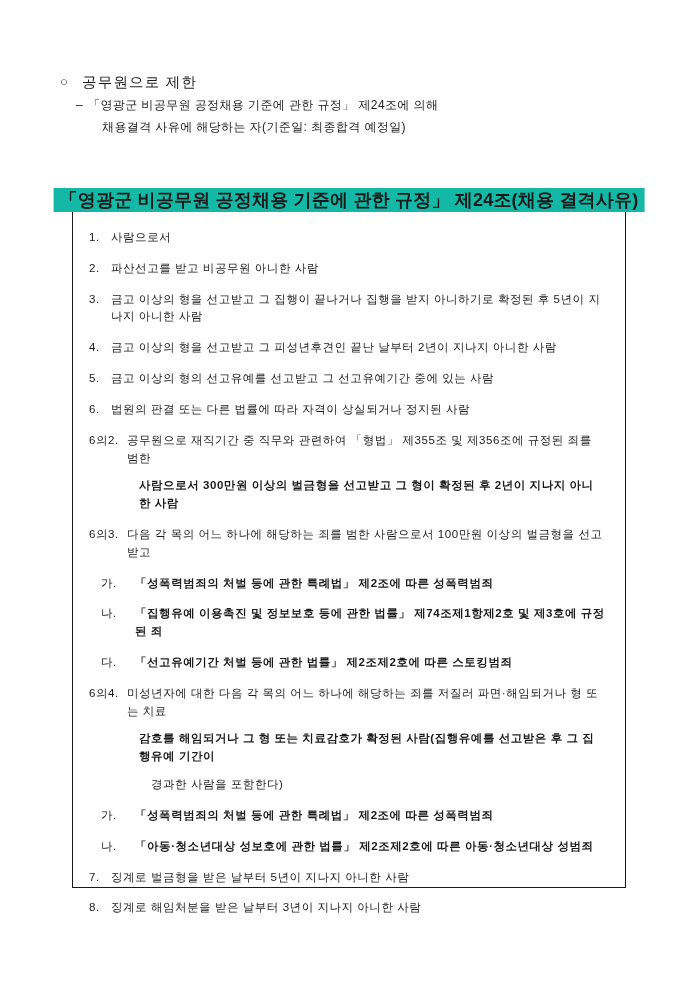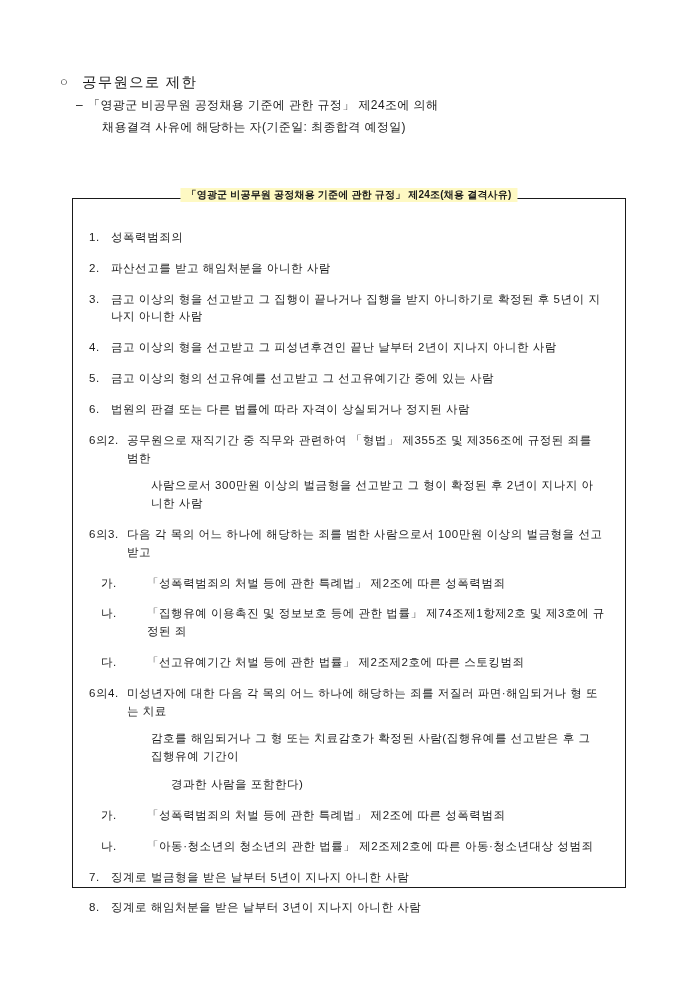--- a/index.html
+++ b/index.html
@@ -74,24 +74,24 @@
     height: 690px;
     border: 1.2px solid #1a1a1a;
     box-sizing: border-box;
     background: #fff;
   }
   .law-box-title {
     position: absolute;
     left: 50%;
     transform: translateX(-50%);
     top: -11px;
-    background: #fef9c3;
+    background: #14b8a6;
     padding: 0 6px;
     white-space: nowrap;
-    font-size: 10px;
+    font-size: 18px;
     font-weight: bold;
     letter-spacing: 0.2px;
   }
   .law-list {
     padding: 30px 20px 10px 16px;
     box-sizing: border-box;
   }
   .law-item {
     display: flex;
     align-items: flex-start;
@@ -107,28 +107,29 @@
   }
   .law-num.w-narrow { width: 22px; }
   .law-num.w-wide   { width: 38px; }
   .law-num.w-alpha  { width: 30px; padding-left: 12px; box-sizing: content-box; }
   .law-text {
     flex: 1 1 auto;
   }
   .law-text .cont {
     display: block;
     margin-top: 10px;
-    margin-left: 24px;
+    margin-left: 12px;
+    font-weight: bold;
   }
   .law-text .cont2 {
     display: block;
     margin-top: 10px;
-    margin-left: 44px;
-  }
-  .indent-a .law-text { margin-left: 16px; }
+    margin-left: 24px;
+  }
+  .indent-a .law-text { margin-left: 4px; font-weight: bold; }
 </style>
 </head>
 <body>
 
 <div class="page">
 
   <div class="heading-block">
     <div class="heading-line">
       <span class="bullet-circle">○</span>
       <span class="heading-text">공무원으로  제한</span>
@@ -138,26 +139,26 @@
       <span class="l2">채용결격 사유에 해당하는 자(기준일: 최종합격 예정일)</span>
     </div>
   </div>
 
   <div class="law-box">
     <div class="law-box-title">「영광군 비공무원 공정채용 기준에 관한 규정」 제24조(채용 결격사유)</div>
     <div class="law-list">
 
       <div class="law-item">
         <span class="law-num w-narrow">1.</span>
-        <span class="law-text">성폭력범죄의</span>
+        <span class="law-text">사람으로서</span>
       </div>
 
       <div class="law-item">
         <span class="law-num w-narrow">2.</span>
-        <span class="law-text">파산선고를 받고 해임처분을 아니한 사람</span>
+        <span class="law-text">파산선고를 받고 비공무원 아니한 사람</span>
       </div>
 
       <div class="law-item">
         <span class="law-num w-narrow">3.</span>
         <span class="law-text">금고 이상의 형을 선고받고 그 집행이 끝나거나 집행을 받지 아니하기로 확정된 후 5년이 지나지 아니한 사람</span>
       </div>
 
       <div class="law-item">
         <span class="law-num w-narrow">4.</span>
         <span class="law-text">금고 이상의 형을 선고받고 그 피성년후견인 끝난 날부터 2년이 지나지 아니한 사람</span>
@@ -203,21 +204,21 @@
         <span class="law-text"><span>미성년자에 대한 다음 각 목의 어느 하나에 해당하는 죄를 저질러 파면·해임되거나 형 또는 치료</span><span class="cont">감호를 해임되거나 그 형 또는 치료감호가 확정된 사람(집행유예를 선고받은 후 그 집행유예 기간이</span><span class="cont2">경과한 사람을 포함한다)</span></span>
       </div>
 
       <div class="law-item indent-a">
         <span class="law-num w-alpha">가.</span>
         <span class="law-text">「성폭력범죄의 처벌 등에 관한 특례법」 제2조에 따른 성폭력범죄</span>
       </div>
 
       <div class="law-item indent-a">
         <span class="law-num w-alpha">나.</span>
-        <span class="law-text">「아동·청소년의 청소년의 관한 법률」 제2조제2호에 따른 아동·청소년대상 성범죄</span>
+        <span class="law-text">「아동·청소년대상 성보호에 관한 법률」 제2조제2호에 따른 아동·청소년대상 성범죄</span>
       </div>
 
       <div class="law-item">
         <span class="law-num w-narrow">7.</span>
         <span class="law-text">징계로 벌금형을 받은 날부터 5년이 지나지 아니한 사람</span>
       </div>
 
       <div class="law-item">
         <span class="law-num w-narrow">8.</span>
         <span class="law-text">징계로 해임처분을 받은 날부터 3년이 지나지 아니한 사람</span>

